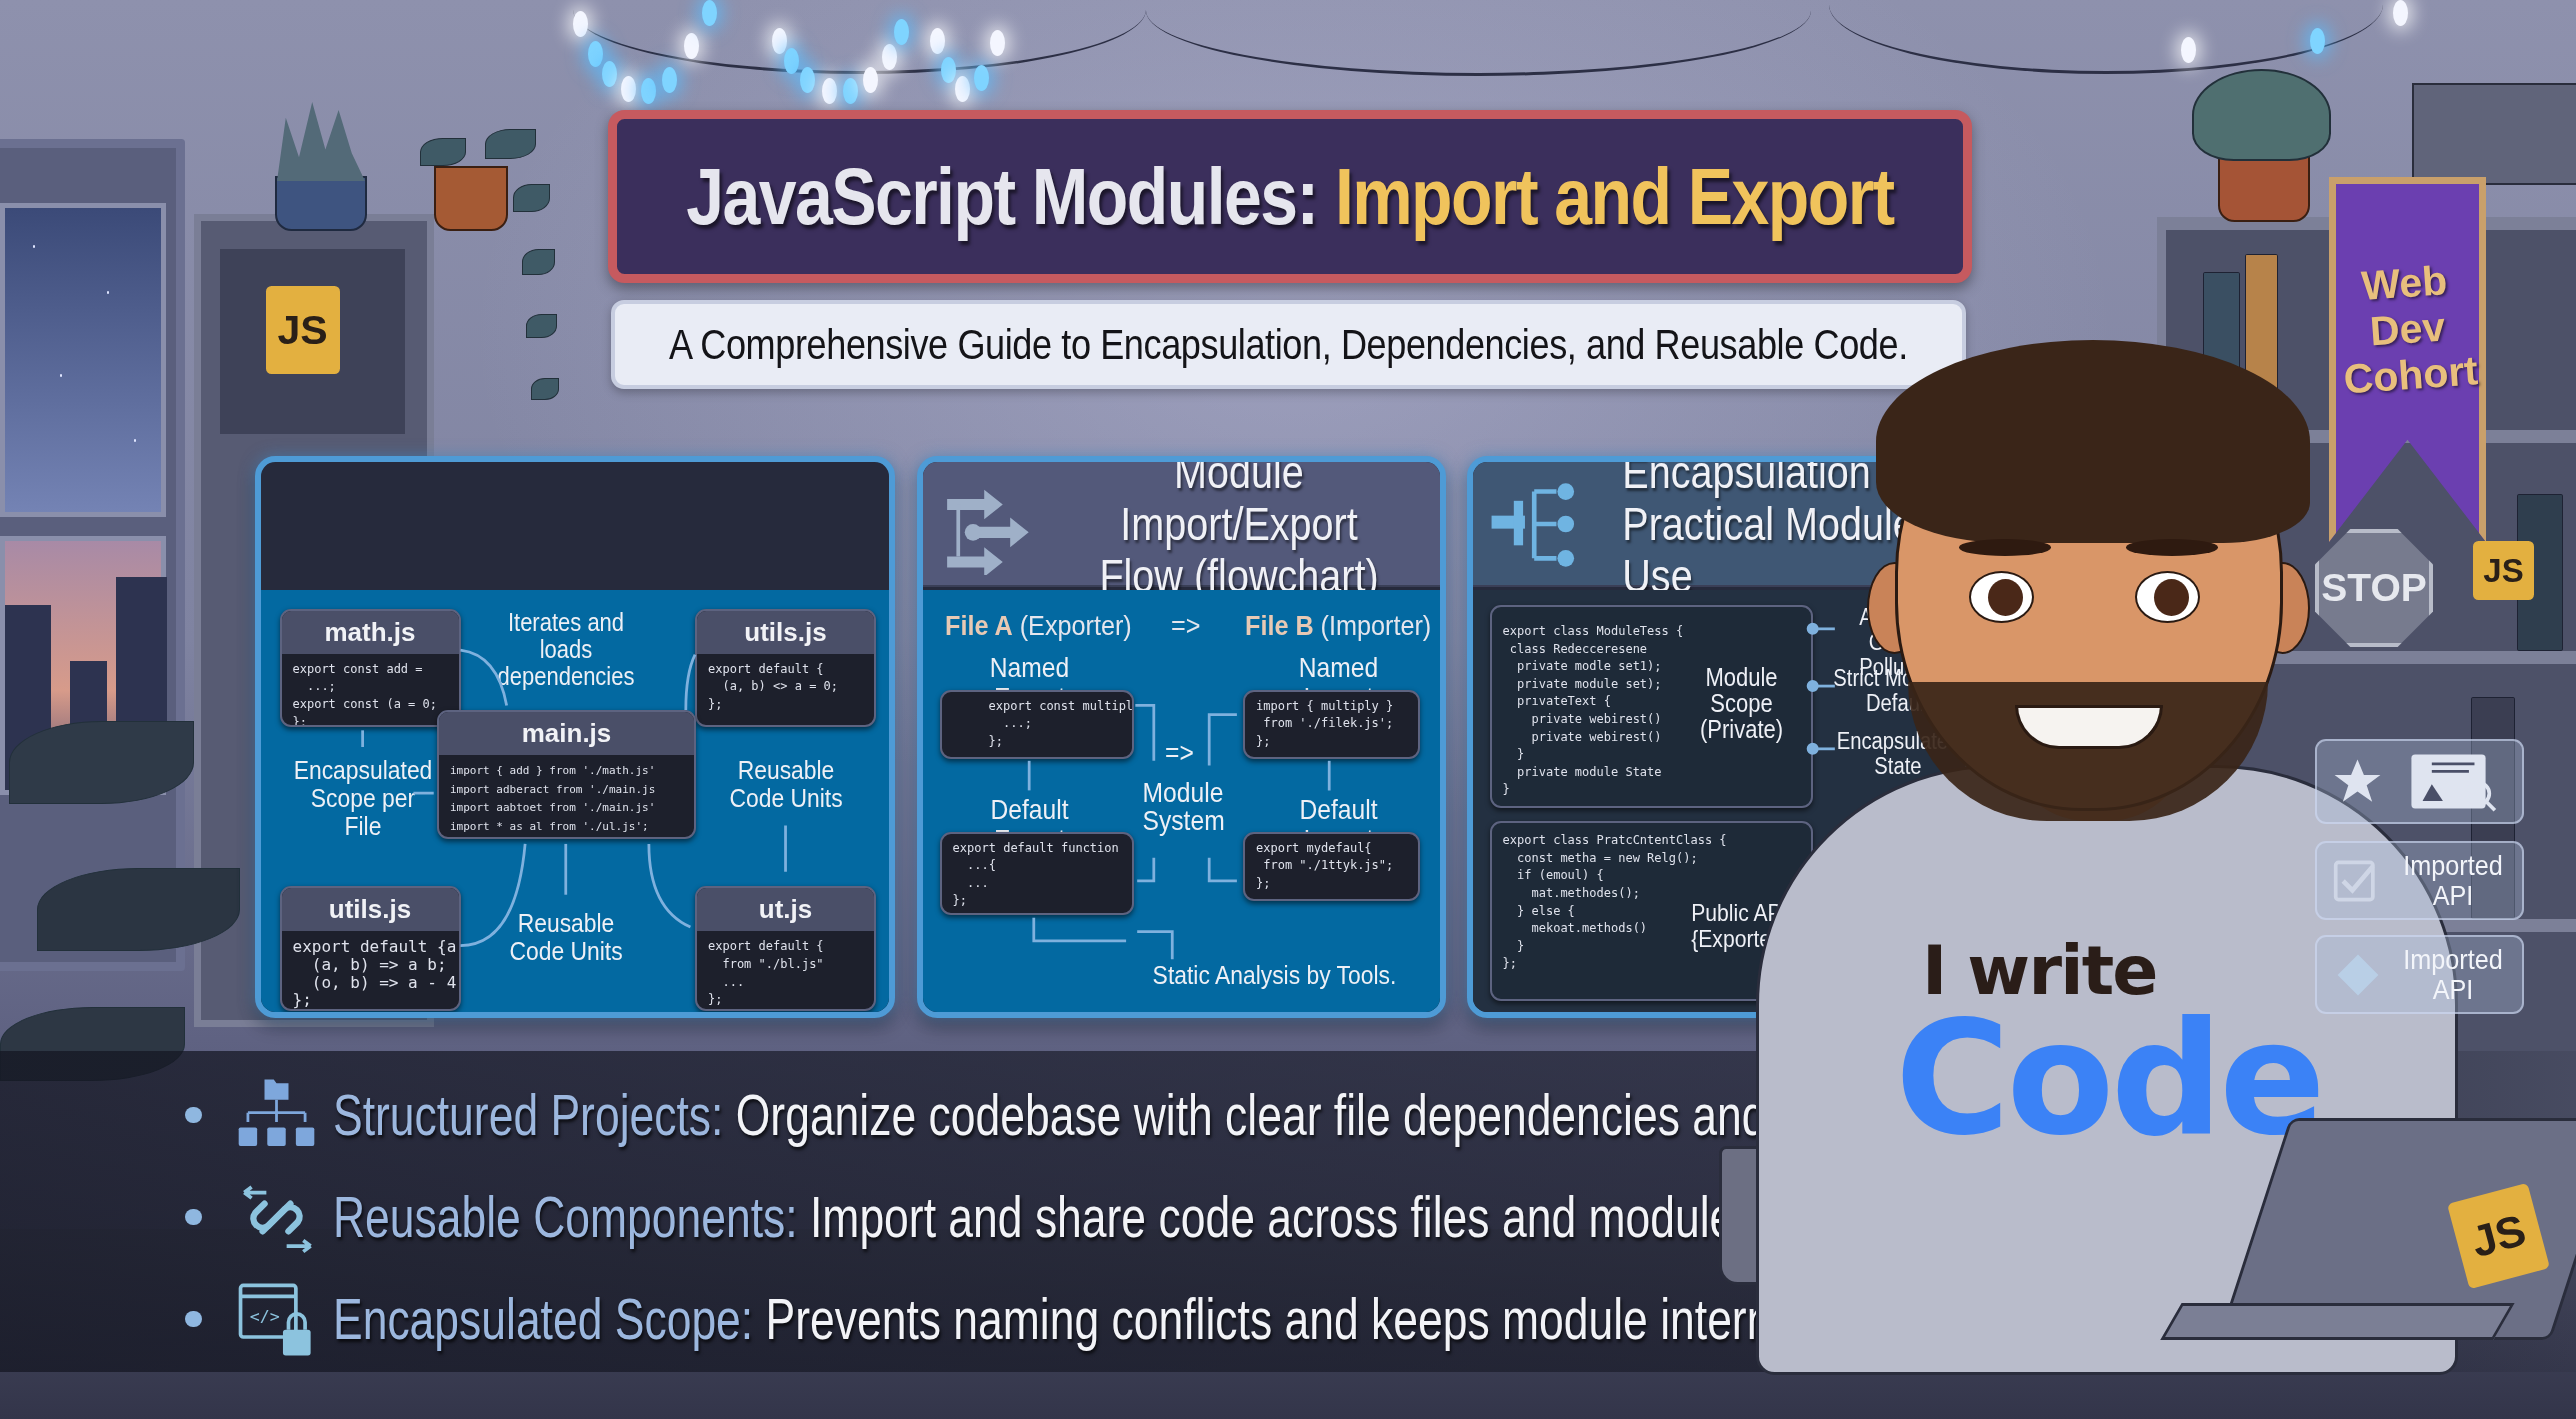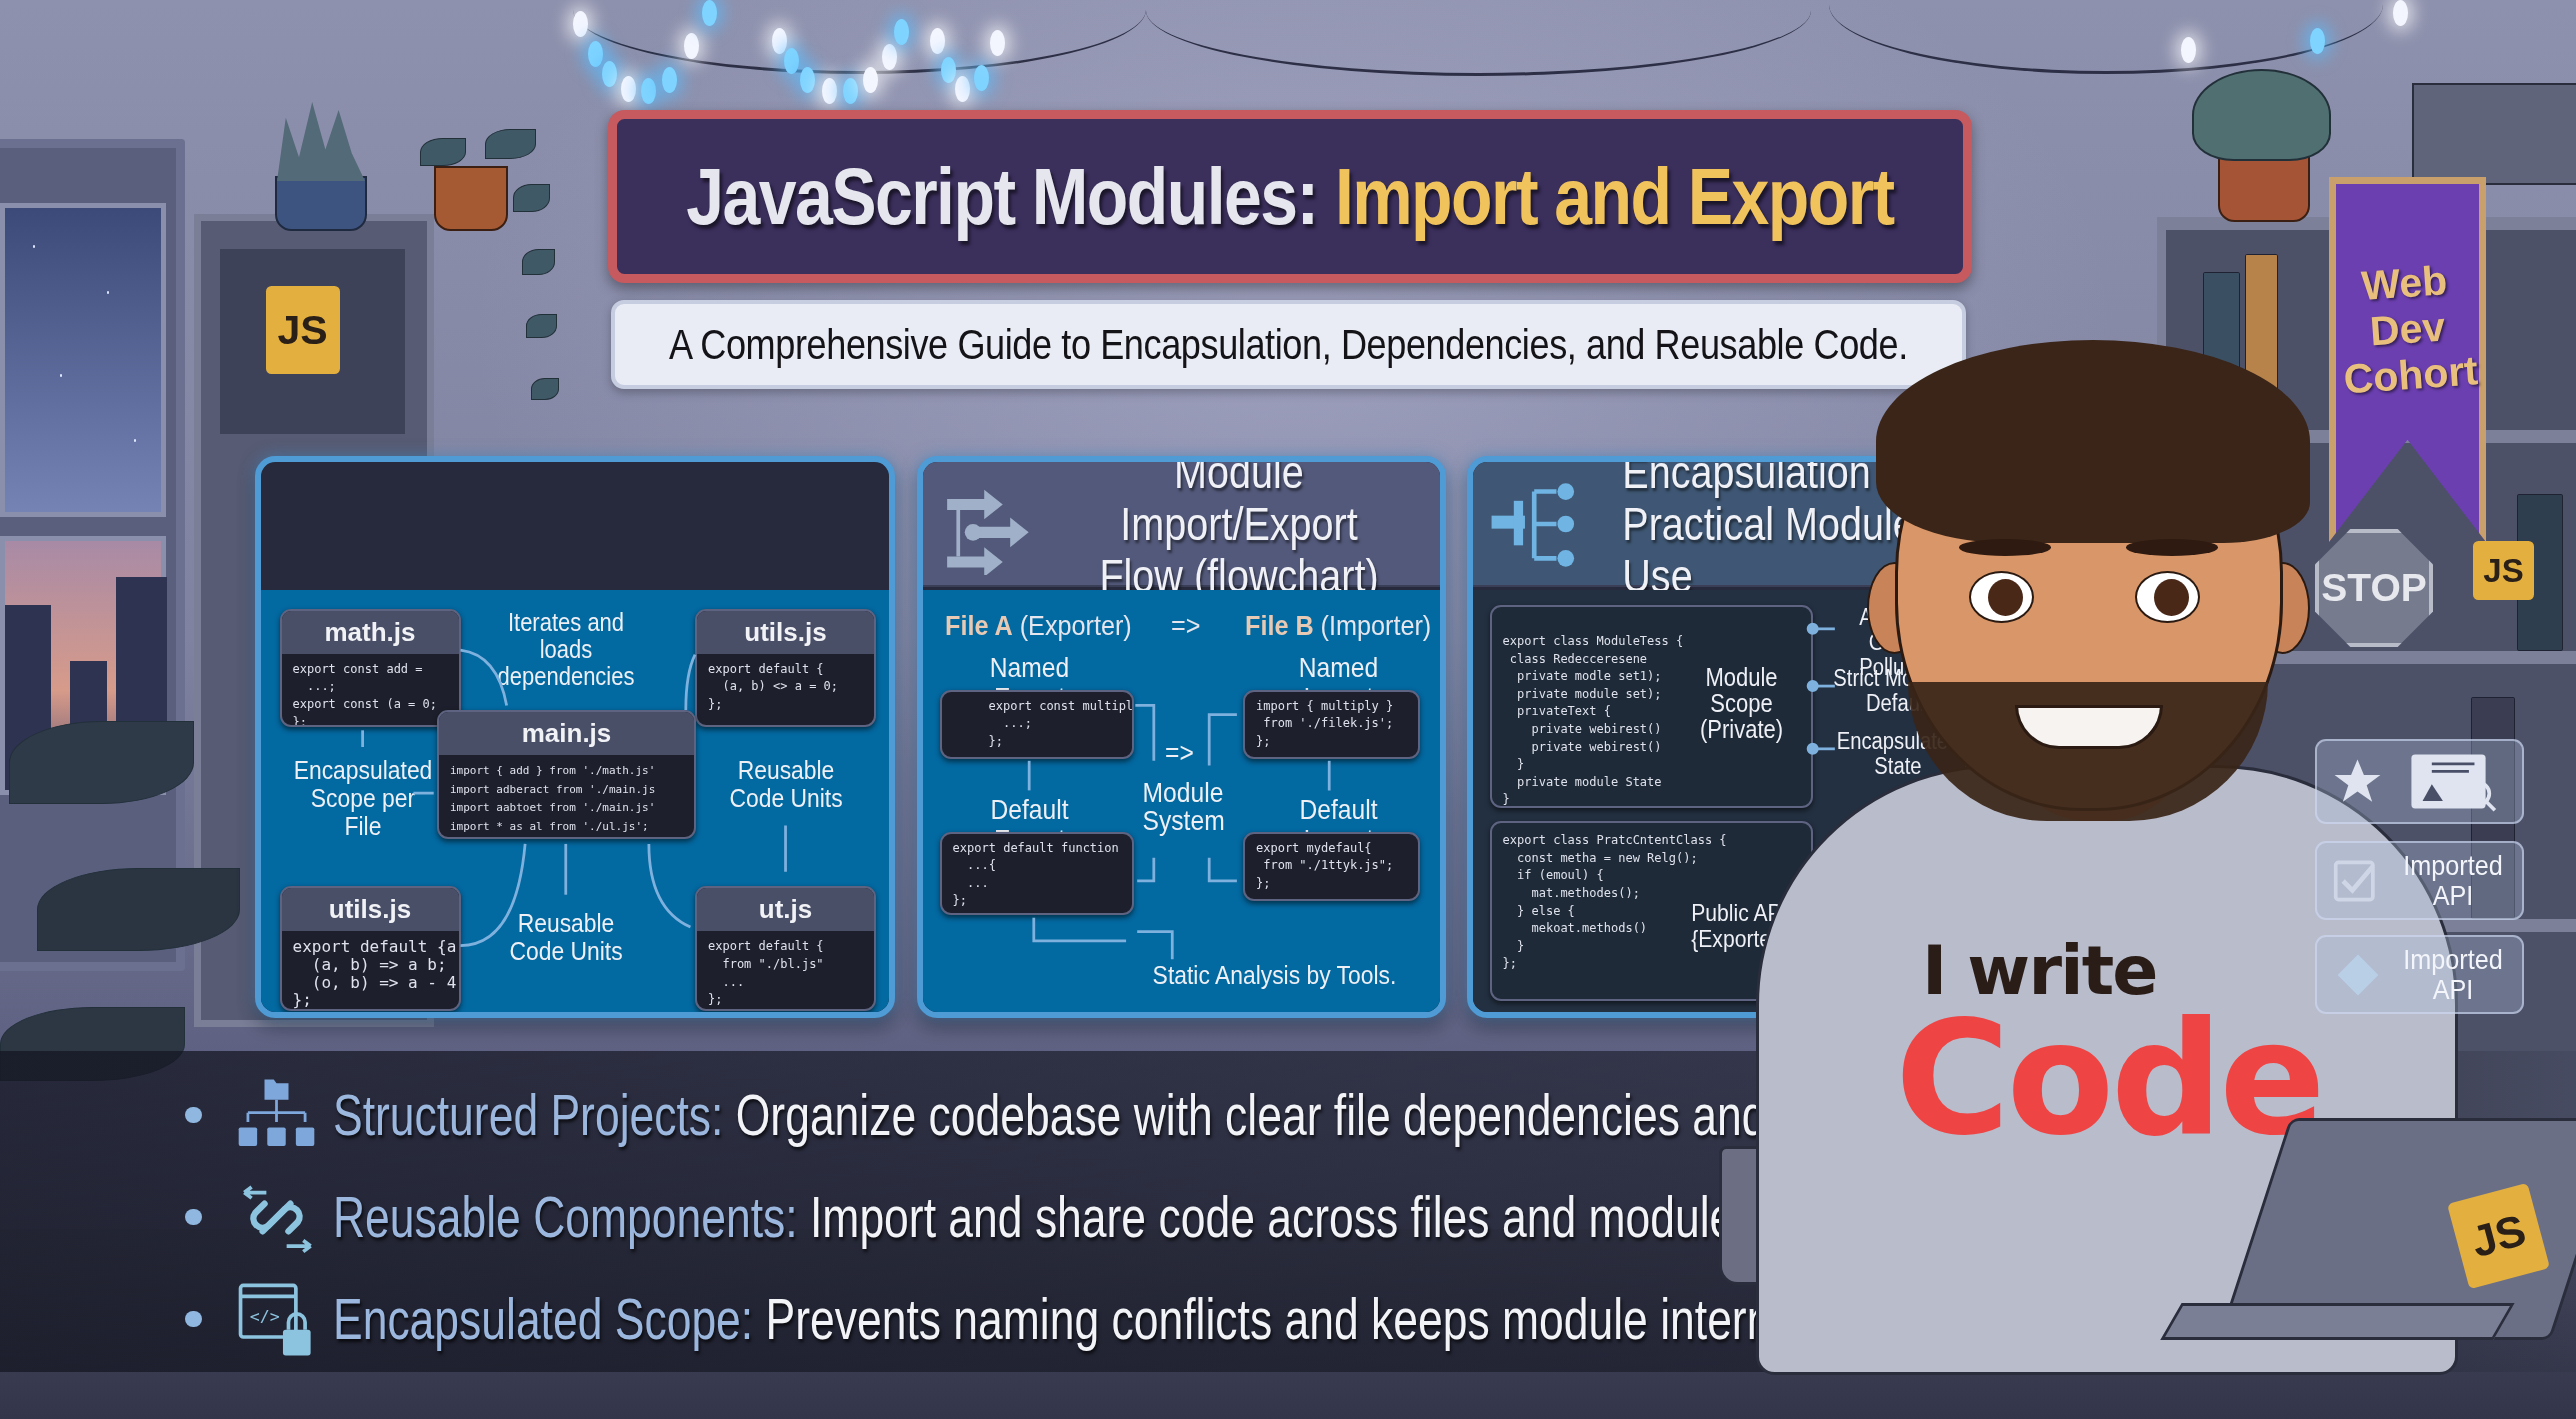--- a/index.html
+++ b/index.html
@@ -103,21 +103,21 @@
   .ear { position: absolute; width: 55px; height: 92px; background: #c98358; border-radius: 50%; border: 2.8px solid #2a1a12; top: 222px; }
   .eye { position: absolute; width: 65px; height: 52px; background: #fff; border-radius: 50%; border: 2.8px solid #2a1a12; top: 231px; }
   .eye::after { content: ""; position: absolute; left: 16.6px; top: 5.5px; width: 35px; height: 37px; border-radius: 50%; background: #4a2818; }
   .brow { position: absolute; width: 92px; height: 16.6px; background: #2e1a10; border-radius: 50%; top: 199px; }
   .beard { position: absolute; left: 152px; top: 342px; width: 360px; height: 139px; background: #3a2518;
     border-radius: 0 0 176px 176px; opacity: 0.92; }
   .mouth { position: absolute; left: 259px; top: 365px; width: 148px; height: 44px; background: #f6f3f0;
     border-radius: 0 0 74px 74px; border: 3.7px solid #2a1a12; }
   .shirt-text1 { position: absolute; left: 166px; top: 591px; font-size: 68px; font-weight: 700; color: #2a1d18;
     font-family: "DejaVu Sans", sans-serif; letter-spacing: -1.8px; }
-  .shirt-text2 { position: absolute; left: 139px; top: 647px; font-size: 157px; font-weight: 700; color: #ef4444;
+  .shirt-text2 { position: absolute; left: 139px; top: 647px; font-size: 157px; font-weight: 700; color: #3b82f6;
     font-family: "DejaVu Sans", sans-serif; letter-spacing: -3.7px; text-align: right; }
 
   .laptop { left: 2171px; top: 1118px; width: 405px; height: 240px; }
   .laptop .lid { position: absolute; left: 83px; top: 0; width: 333px; height: 222px; background: #6b6f86;
     border: 3.7px solid #2a2d3c; transform: skewX(-18deg); border-radius: 9.2px; }
   .laptop .base { position: absolute; left: 0; top: 185px; width: 333px; height: 37px; background: #7b7f95;
     border: 3.7px solid #2a2d3c; transform: skewX(-30deg); }
   .mug { left: 1719px; top: 1146px; width: 102px; height: 139px; background: #6c6f83; border: 3.7px solid #2a2d3c;
     border-radius: 7.4px 7.4px 18.5px 18.5px; }
 
@@ -367,21 +367,21 @@
           <circle cx="86" cy="92" r="9" stroke="none"></circle>
       </g>
     </svg>
     <div class="ptitle" style="text-align:left;padding-left:9.2px;">
       <div>Encapsulation &amp;</div>
         <div>Practical Module Use</div>
     </div>
   </div>
   <div class="panel-body" style="background:#233041;">
     <div class="code-card" style="left:16.6px;top:15px;width:323px;height:203px;background:#1e2a38;">
-      <pre style="font-size:12px;line-height:17.6px;padding-top:26px">export class ModuleTess {
+      <pre style="font-size:12px;line-height:17.6px;padding-top:16px">export class ModuleTess {
  class Redecceresene
   private modle set1);
   private module set);
   prıvateText {
     private webirest()
     private webirest()
   }
   private module State
 }</pre>
     </div>

